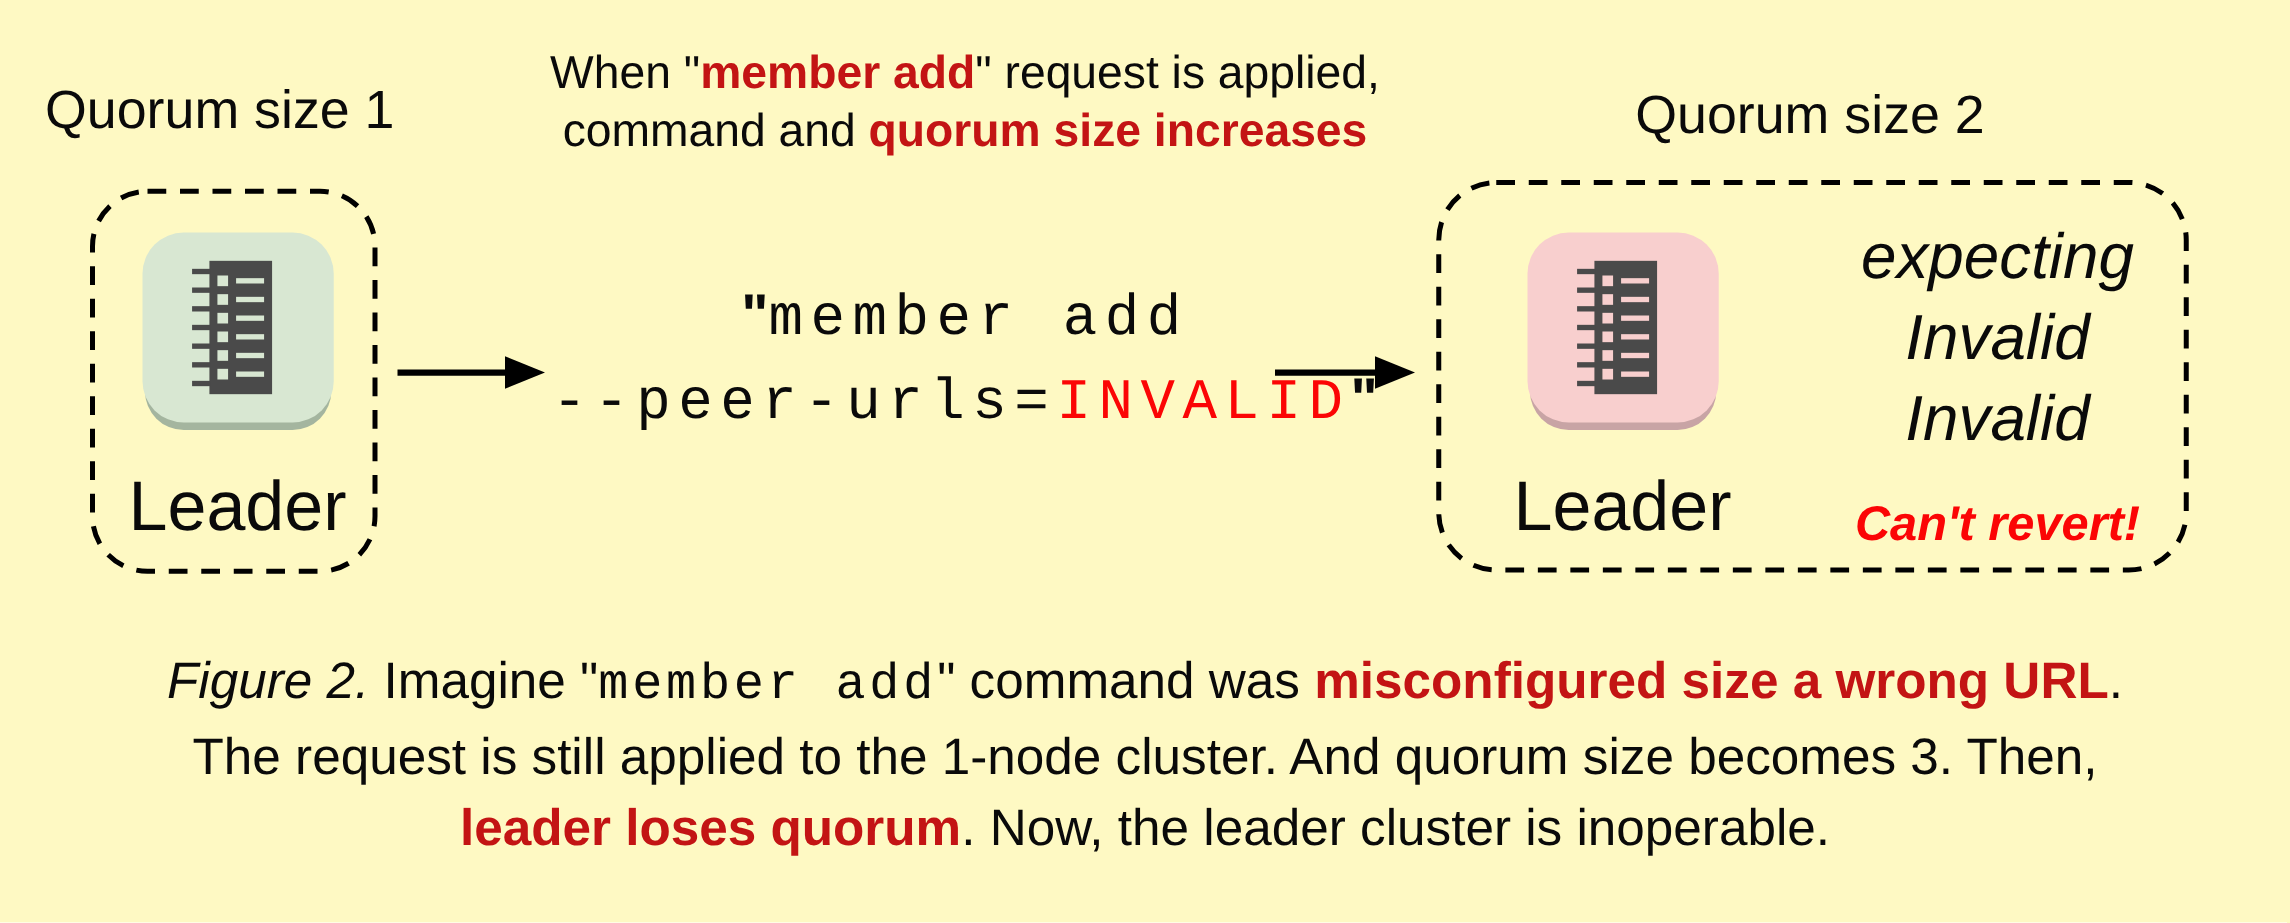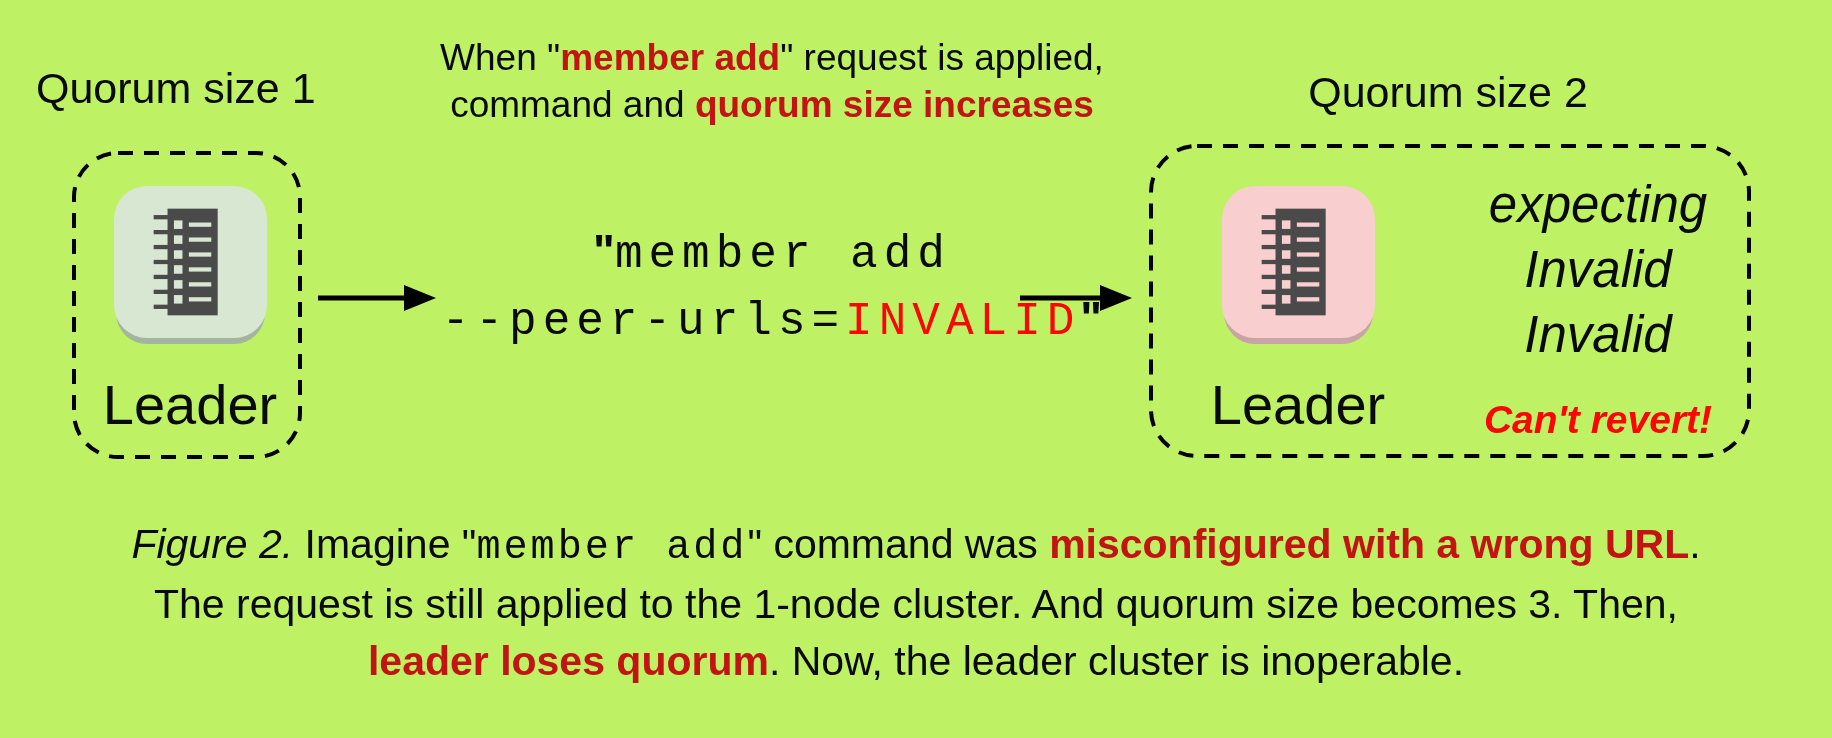--- a/index.html
+++ b/index.html
@@ -1,19 +1,19 @@
 <!DOCTYPE html>
 <html><head>
 <meta charset="utf-8">
 <style>
   html,body{margin:0;padding:0;background:#ffffff;}
   .canvas{
     position:relative;
     width:1832px;height:738px;
-    background:#bef264;
+    background:#fef9c3;
     font-family:"Liberation Sans", sans-serif;
     color:#000;
     overflow:hidden;
   }
   .abs{position:absolute;}
 
   
   .group-title{
     font-size:43px;
     text-align:center;
@@ -210,18 +210,18 @@
 
   <div class="abs expecting" style="left:1448px;top:172px;">
     <div>expecting</div>
     <div>Invalid</div>
     <div>Invalid</div>
   </div>
 
   <div class="abs warning" style="left:1448px;top:398px;">Can't revert!</div>
 
   <div class="abs caption">
-    <div><span class="fig">Figure 2.</span><span> Imagine "</span><span class="mono">member add</span><span>" command was </span><span class="red-b">misconfigured with a wrong URL</span><span>.</span></div>
+    <div><span class="fig">Figure 2.</span><span> Imagine "</span><span class="mono">member add</span><span>" command was </span><span class="red-b">misconfigured size a wrong URL</span><span>.</span></div>
     <div>The request is still applied to the 1-node cluster. And quorum size becomes 3. Then,</div>
     <div><span class="red-b">leader loses quorum</span><span>. Now, the leader cluster is inoperable.</span></div>
   </div>
 
 </div>
 
 </body></html>

